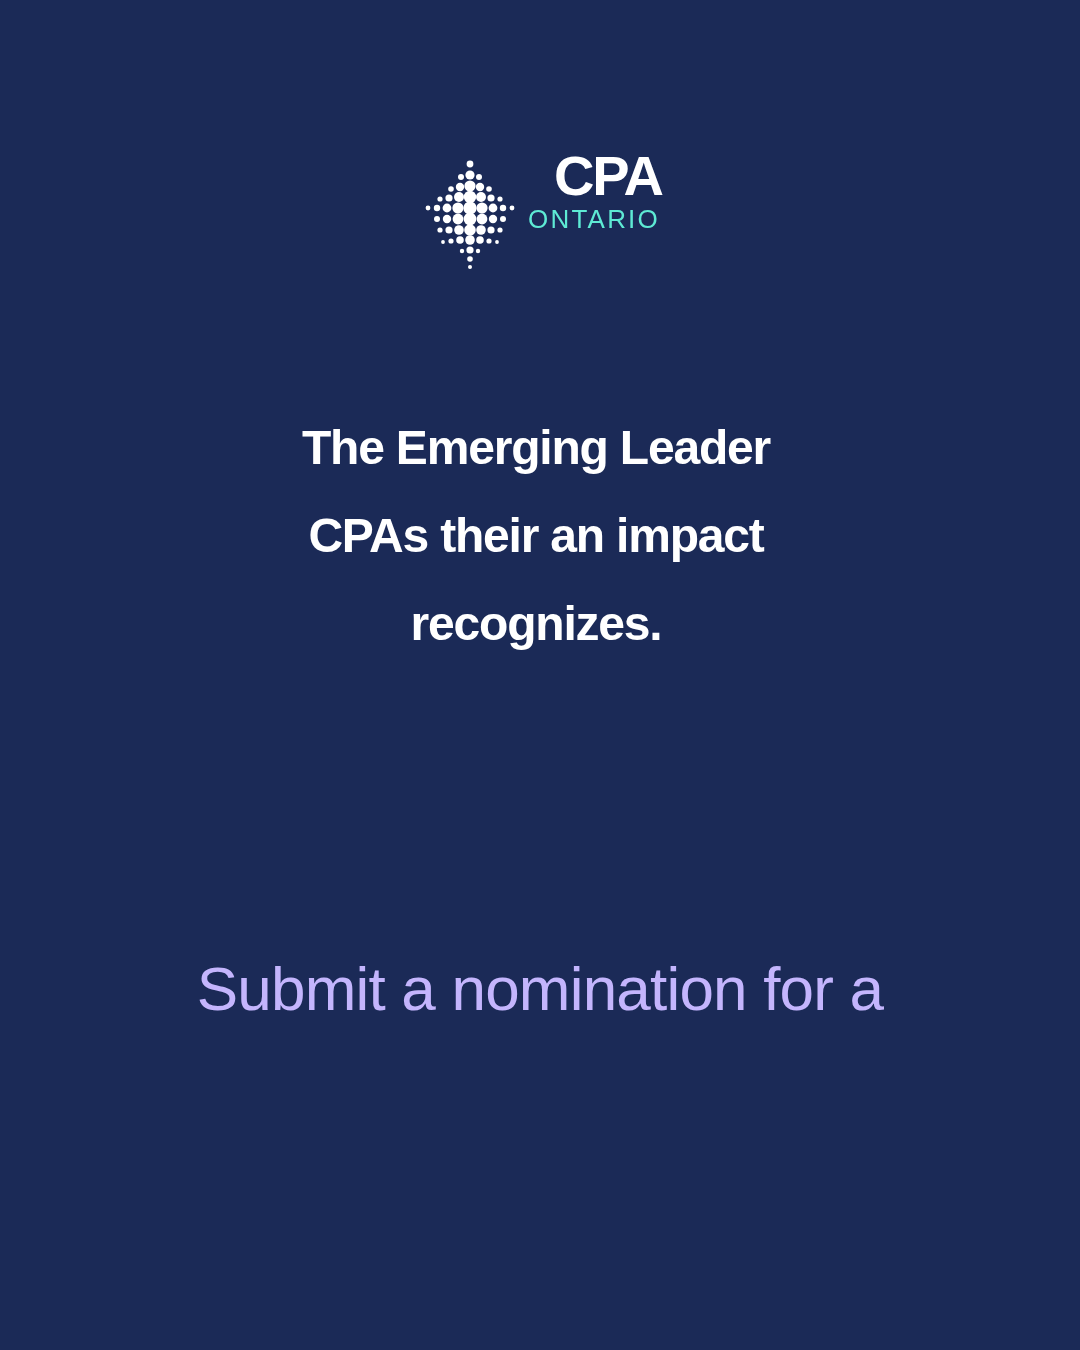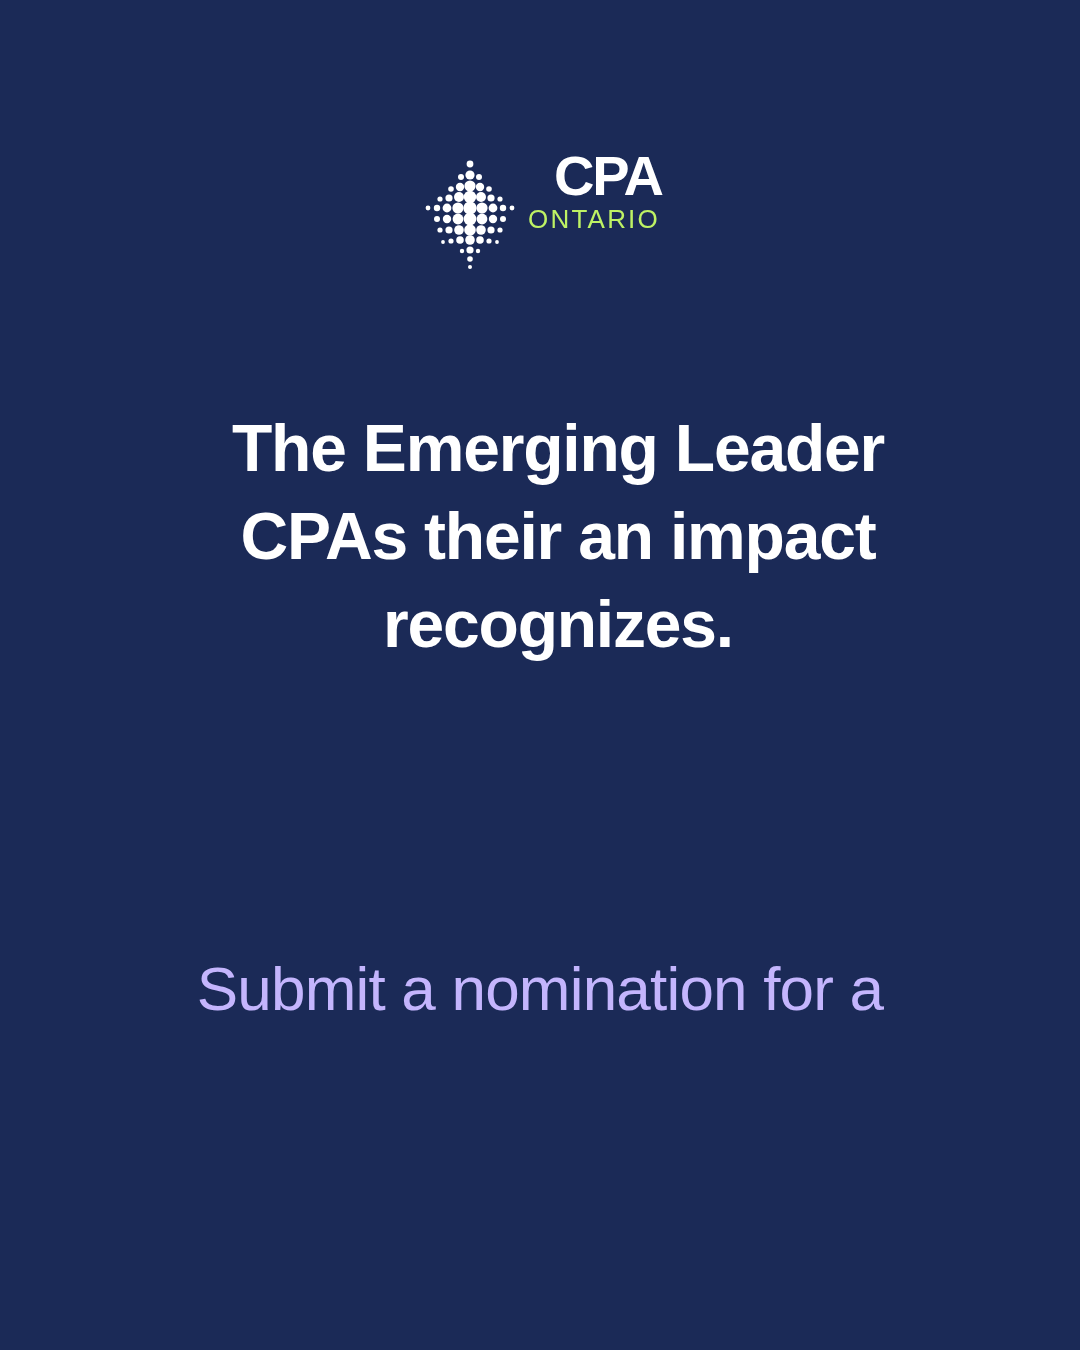--- a/index.html
+++ b/index.html
@@ -42,36 +42,36 @@
     line-height:0.86;
     font-weight:bold;
     color:#ffffff;
     letter-spacing:-2px;
     font-family:"Liberation Sans", sans-serif;
   }
   .ontario-text {
     font-size:26px;
     line-height:1;
     font-weight:normal;
-    color:#bef264;
+    color:#5eead4;
     letter-spacing:2.2px;
     margin-top:6px;
     padding-right:2px;
     font-family:"Liberation Sans", sans-serif;
   }
 
   
   .headline {
     position:absolute;
     top:404px;
-    left:88px;
+    left:66px;
     width:940px;
     text-align:center;
     color:#ffffff;
-    font-size:66px;
+    font-size:48px;
     line-height:88px;
     font-weight:bold;
     letter-spacing:-1.2px;
     font-family:"Liberation Sans", sans-serif;
   }
   .headline .ln { display:block; white-space:nowrap; }
 
   
   .subtext {
     position:absolute;

